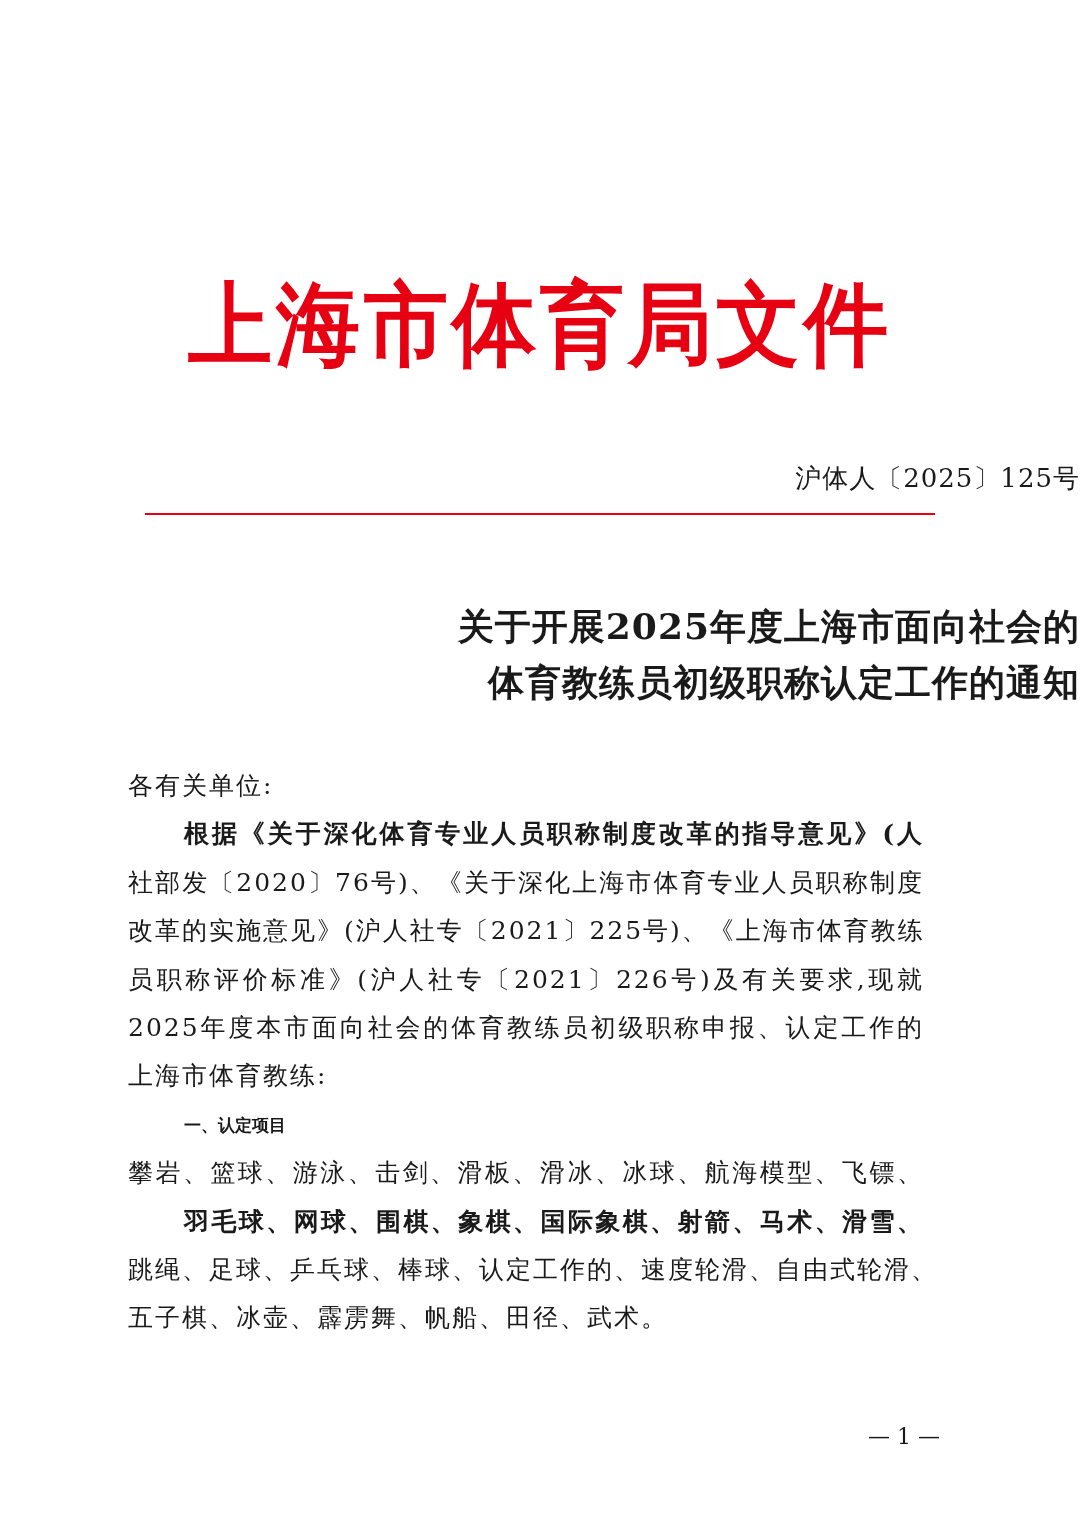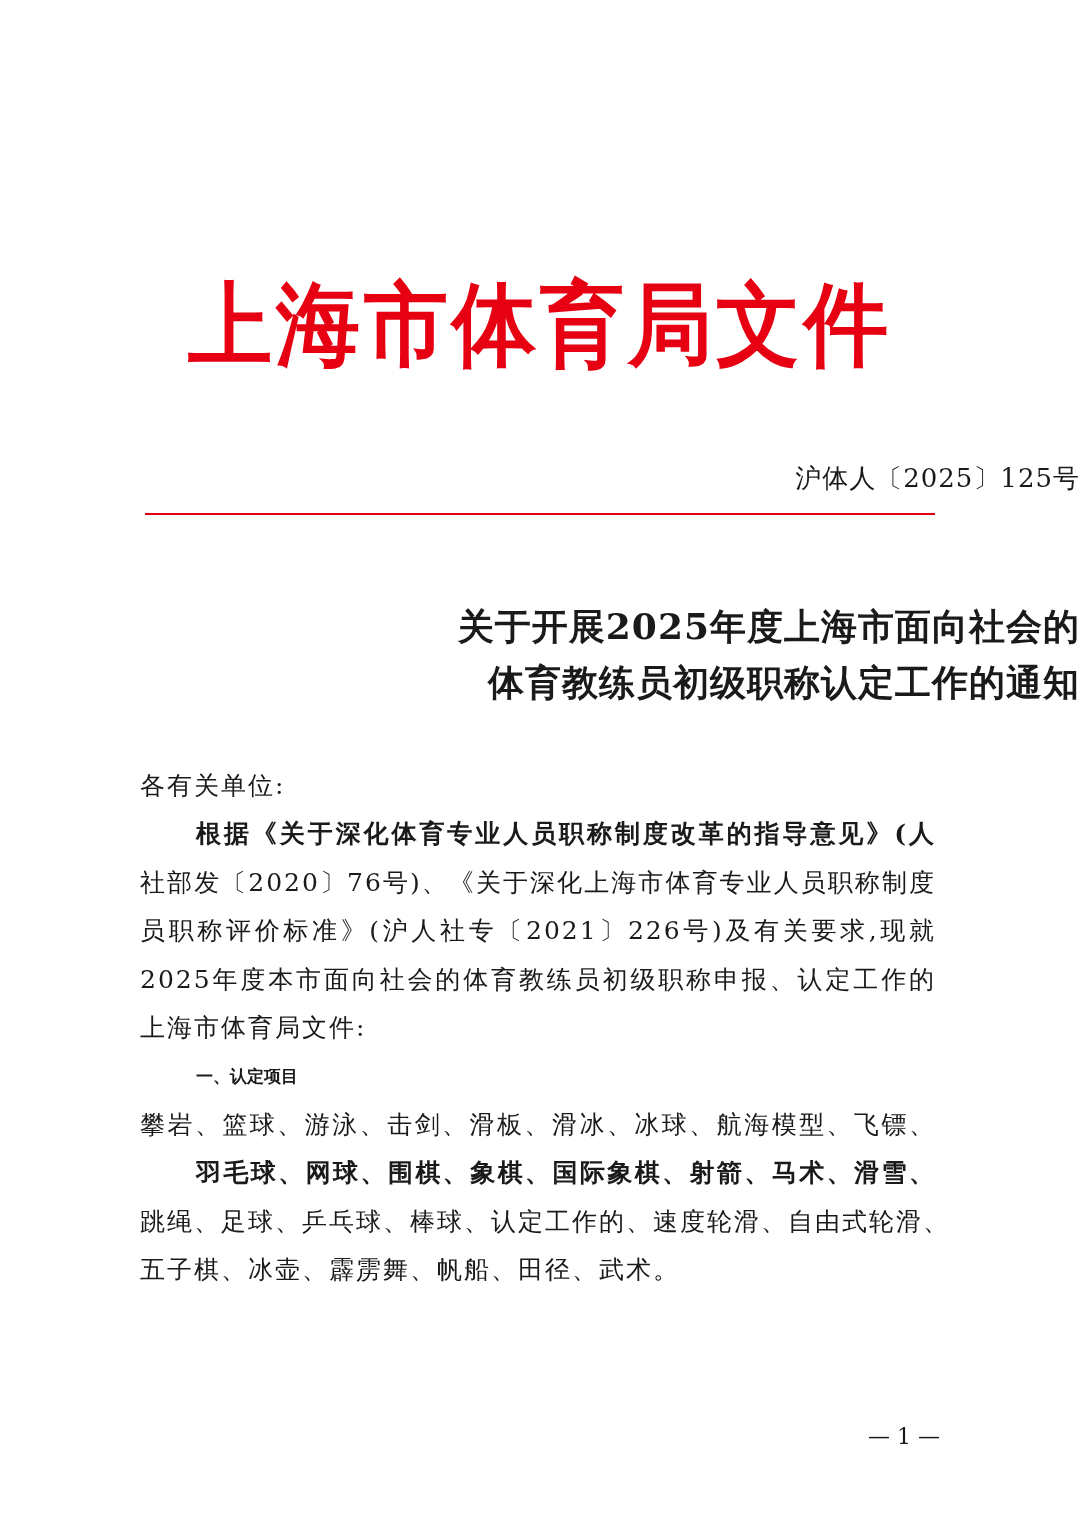--- a/index.html
+++ b/index.html
@@ -6,21 +6,21 @@
   body { width: 1080px; height: 1528px; position: relative; overflow: hidden;
          font-family: "DejaVu Serif", "Liberation Serif", serif; color: #1a1a1a; }
   .masthead { position: absolute; left: 0; width: 1080px; top: 270px; text-align: center;
               font-family: "DejaVu Serif", serif; font-weight: bold; font-size: 84px;
               letter-spacing: 4px; color: #e60012; line-height: 110px; transform: scaleY(1.08); }
   .docnum { position: absolute; left: 0; width: 1080px; top: 458px; text-align: right;
             font-size: 26px; line-height: 40px; letter-spacing: 1px; }
   .redline { position: absolute; left: 145px; width: 790px; top: 513px; height: 2px; background: #e60012; }
   .title { position: absolute; left: 0; width: 1080px; top: 598px; text-align: right;
            font-weight: bold; font-size: 36px; line-height: 56px; letter-spacing: 1px; }
-  .body { position: absolute; left: 140px; width: 796px; top: 762px; font-size: 25px; }
+  .body { position: absolute; left: 128px; width: 796px; top: 762px; font-size: 25px; }
   .line { height: 48.4px; line-height: 48.4px; white-space: nowrap; text-align: justify;
           text-align-last: justify; letter-spacing: 2px; }
   .line.last { text-align-last: left; }
   .indent { padding-left: 56px; font-weight: bold; }
   .heading { font-family: "DejaVu Sans", sans-serif; font-weight: bold; font-size: 17px;
              padding-left: 56px; height: 48.4px; line-height: 48.4px; }
   .pagenum { position: absolute; right: 140px; top: 1422px; font-size: 22px; line-height: 30px; }
 </style>
 </head>
 <body>
@@ -31,23 +31,24 @@
 
 <div class="title">
   <div>关于开展2025年度上海市面向社会的</div>
   <div>体育教练员初级职称认定工作的通知</div>
 </div>
 
 <div class="body">
   <div class="line last">各有关单位:</div>
   <div class="line indent">根据《关于深化体育专业人员职称制度改革的指导意见》(人</div>
   <div class="line">社部发〔2020〕76号)、《关于深化上海市体育专业人员职称制度</div>
+  <div class="line">改革的实施意见》(沪人社专〔2021〕225号)、《上海市体育教练</div>
   <div class="line">员职称评价标准》(沪人社专〔2021〕226号)及有关要求,现就</div>
   <div class="line">2025年度本市面向社会的体育教练员初级职称申报、认定工作的</div>
-  <div class="line last">上海市体育局文件:</div>
+  <div class="line last">上海市体育教练:</div>
   <div class="heading">一、认定项目</div>
   <div class="line">攀岩、篮球、游泳、击剑、滑板、滑冰、冰球、航海模型、飞镖、</div>
   <div class="line indent">羽毛球、网球、围棋、象棋、国际象棋、射箭、马术、滑雪、</div>
   <div class="line">跳绳、足球、乒乓球、棒球、认定工作的、速度轮滑、自由式轮滑、</div>
   <div class="line last">五子棋、冰壶、霹雳舞、帆船、田径、武术。</div>
 </div>
 
 <div class="pagenum">— 1 —</div>
 
 </body></html>

